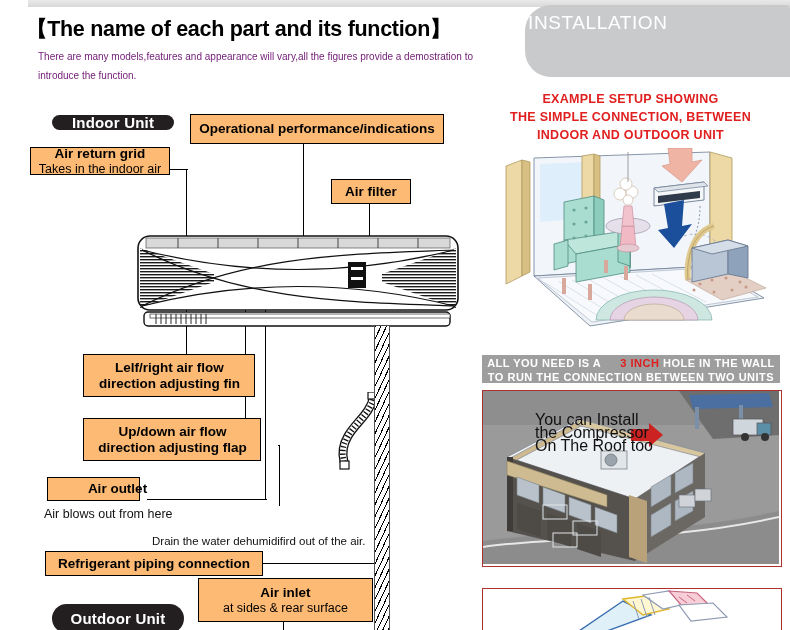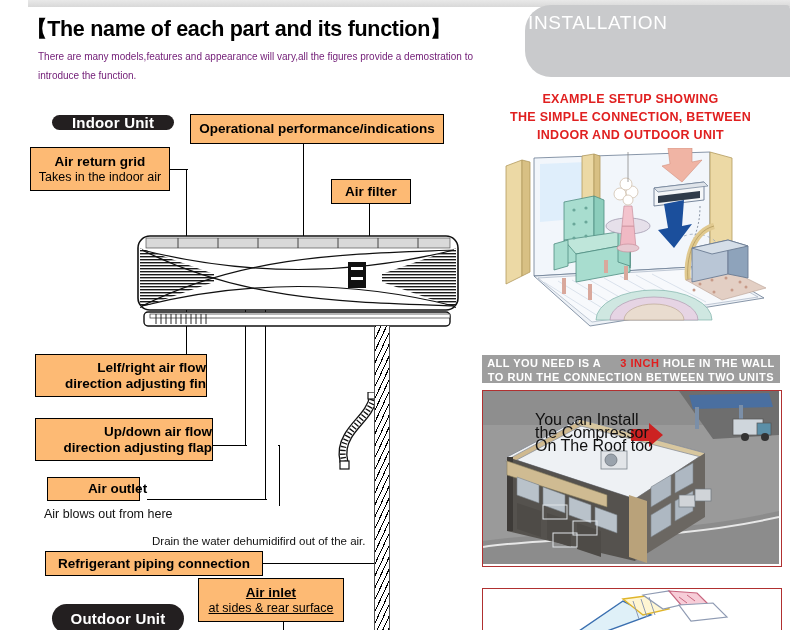--- a/index.html
+++ b/index.html
@@ -22,21 +22,21 @@
   .pill{position:absolute;background:#231f20;color:#fff;border-radius:999px;
         font-weight:bold;font-size:15px;display:flex;align-items:center;
         justify-content:center;letter-spacing:.2px;}
 
   
   .lbl{position:absolute;background:#fdba74;border:1.6px solid #000;
        box-sizing:border-box;display:flex;flex-direction:column;
        align-items:center;justify-content:center;}
   .lbl .t1{font-weight:bold;font-size:13.5px;line-height:16px;white-space:nowrap;}
   .lbl .t2{font-size:12.5px;line-height:15px;white-space:nowrap;}
-  .lbl.left-align{align-items:flex-end;padding-left:1px;}
+  .lbl.left-align{align-items:center;padding-left:1px;margin-left:48px;}
   .lbl.two-line{justify-content:center;}
 
   .sub{position:absolute;font-size:12.5px;white-space:nowrap;color:#111;}
 
   
   .ln{position:absolute;background:#000;}
   .lnh{height:1.4px;}
   .lnv{width:1.4px;}
 
   
@@ -176,21 +176,21 @@
     <path d="M44 4 C 40 22, 26 30, 18 44 C 12 54, 12 62, 14 70" fill="none" stroke="#fff" stroke-width="6.4"></path>
     <path d="M44 4 C 40 22, 26 30, 18 44 C 12 54, 12 62, 14 70" fill="none" stroke="#111" stroke-width="5.6" stroke-dasharray="1.3 2.4"></path>
     <rect x="38" y="0" width="12" height="7" fill="#fff" stroke="#111" stroke-width="1.2"></rect>
     <rect x="10" y="69" width="9" height="8" fill="#fff" stroke="#111" stroke-width="1.2"></rect>
   </svg>
 
   <div class="wallpipe"></div>
 
   <div class="pill" style="left:52px;top:107px;width:122px;height:15px;margin-top:8px;">Indoor  Unit</div>
 
-  <div class="lbl two-line" style="left:30px;top:147px;width:140px;height:44px;">
+  <div class="lbl two-line" style="left:30px;top:147px;width:140px;height:28px;">
     <span class="t1">Air return grid</span>
     <span class="t2">Takes in the indoor air</span>
   </div>
 
   <div class="lbl" style="left:190px;top:114px;width:254px;height:30px;">
     <span class="t1">Operational performance/indications</span>
   </div>
 
   <div class="lbl" style="left:331px;top:179px;width:80px;height:25px;">
     <span class="t1">Air filter</span>
@@ -210,21 +210,21 @@
     <span class="t1">Air outlet</span>
   </div>
   <div class="sub" style="left:44px;top:507px;">Air blows out from here</div>
 
   <div class="sub" style="left:152px;top:535px;font-size:11.5px;">Drain the water dehumidifird out of the air.</div>
 
   <div class="lbl" style="left:45px;top:551px;width:218px;height:25px;">
     <span class="t1">Refrigerant piping connection</span>
   </div>
 
-  <div class="lbl two-line" style="left:198px;top:578px;width:146px;height:44px;text-decoration:underline;">
+  <div class="lbl two-line" style="left:198px;top:578px;width:175px;height:44px;">
     <span class="t1">Air inlet</span>
     <span class="t2">at sides &amp;  rear surface</span>
   </div>
 
   <div class="pill" style="left:52px;top:604px;width:132px;height:29px;">Outdoor Unit</div>
 </div>
 
 <div class="right-panel">
 
   <div class="banner"></div>

